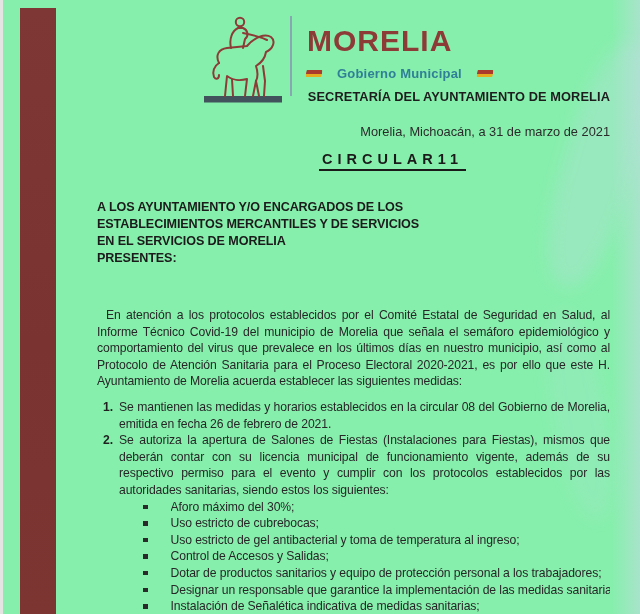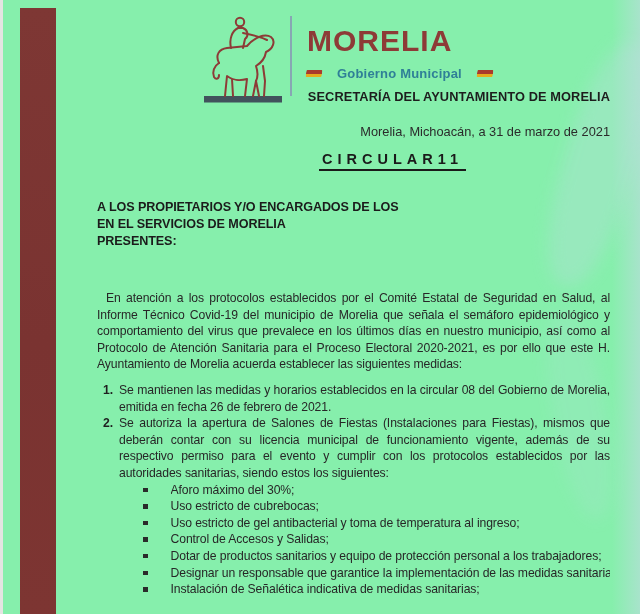--- a/index.html
+++ b/index.html
@@ -94,21 +94,22 @@
   <div class="office">
     <div class="office-name">SECRETARÍA DEL AYUNTAMIENTO DE MORELIA</div>
     <div class="dateline">Morelia, Michoacán, a 31 de marzo de 2021</div>
   </div>
 
   <div class="circ">CIRCULAR11</div>
 
   <div class="content">
 
     <div>
-      <div class="addr">A LOS PROPIETARIOS Y/O ENCARGADOS DE LOS</div>
+      <div class="addr">A LOS AYUNTAMIENTO Y/O ENCARGADOS DE LOS</div>
+      <div class="addr">ESTABLECIMIENTOS MERCANTILES Y DE SERVICIOS</div>
       <div class="addr">EN EL SERVICIOS DE MORELIA</div>
       <div class="addr">PRESENTES:</div>
     </div>
 
     <div class="intro">En atención a los protocolos establecidos por el Comité Estatal de Seguridad en Salud, al Informe Técnico Covid-19 del municipio de Morelia que señala el semáforo epidemiológico y comportamiento del virus que prevalece en los últimos días en nuestro municipio, así como al Protocolo de Atención Sanitaria para el Proceso Electoral 2020-2021, es por ello que este H. Ayuntamiento de Morelia acuerda establecer las siguientes medidas:</div>
 
     <div class="nlist">
       <div class="nrow">
         <span class="nnum">1.</span>
         <span class="ntext">Se mantienen las medidas y horarios establecidos en la circular 08 del Gobierno de Morelia, emitida en fecha 26 de febrero de 2021.</span>

